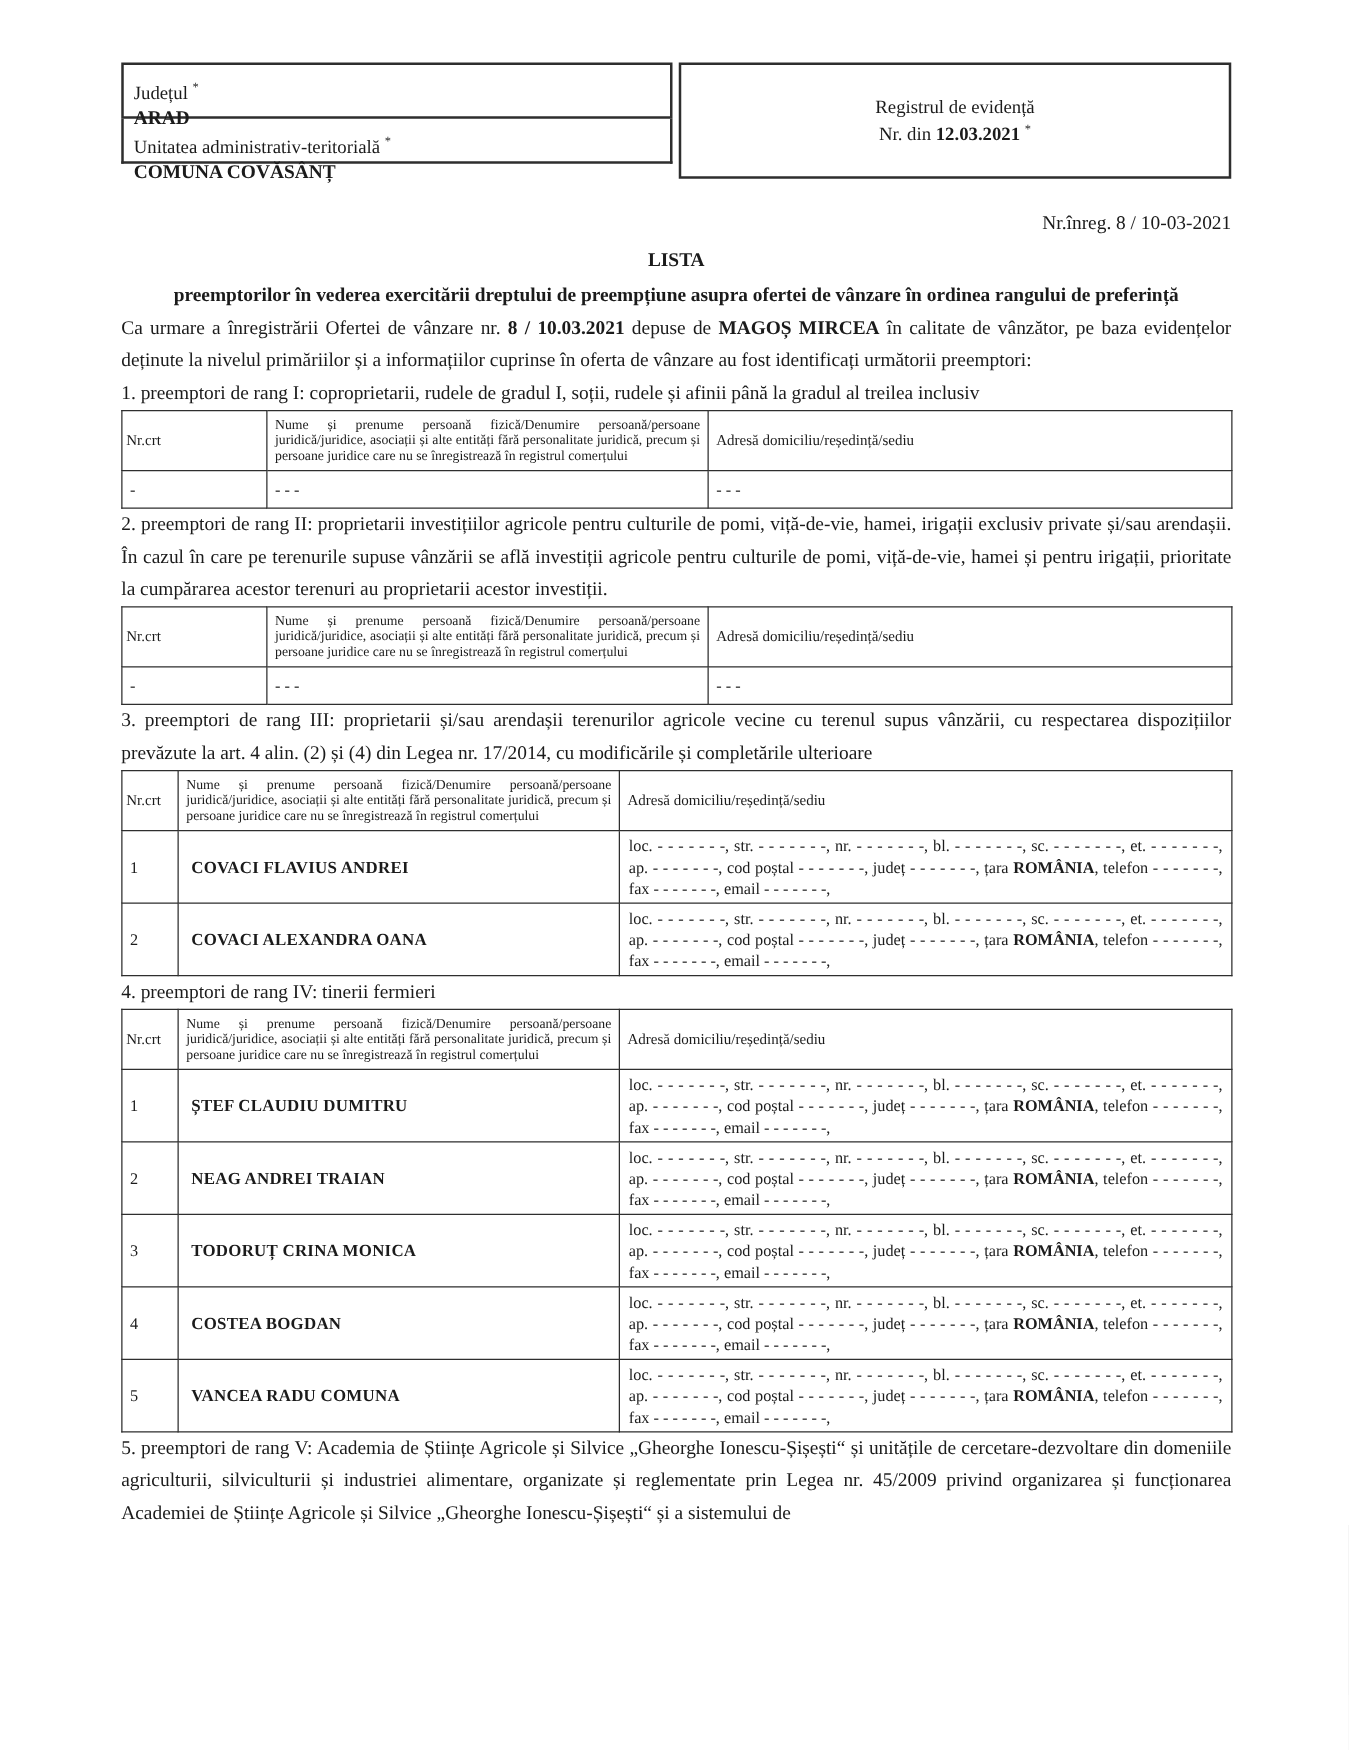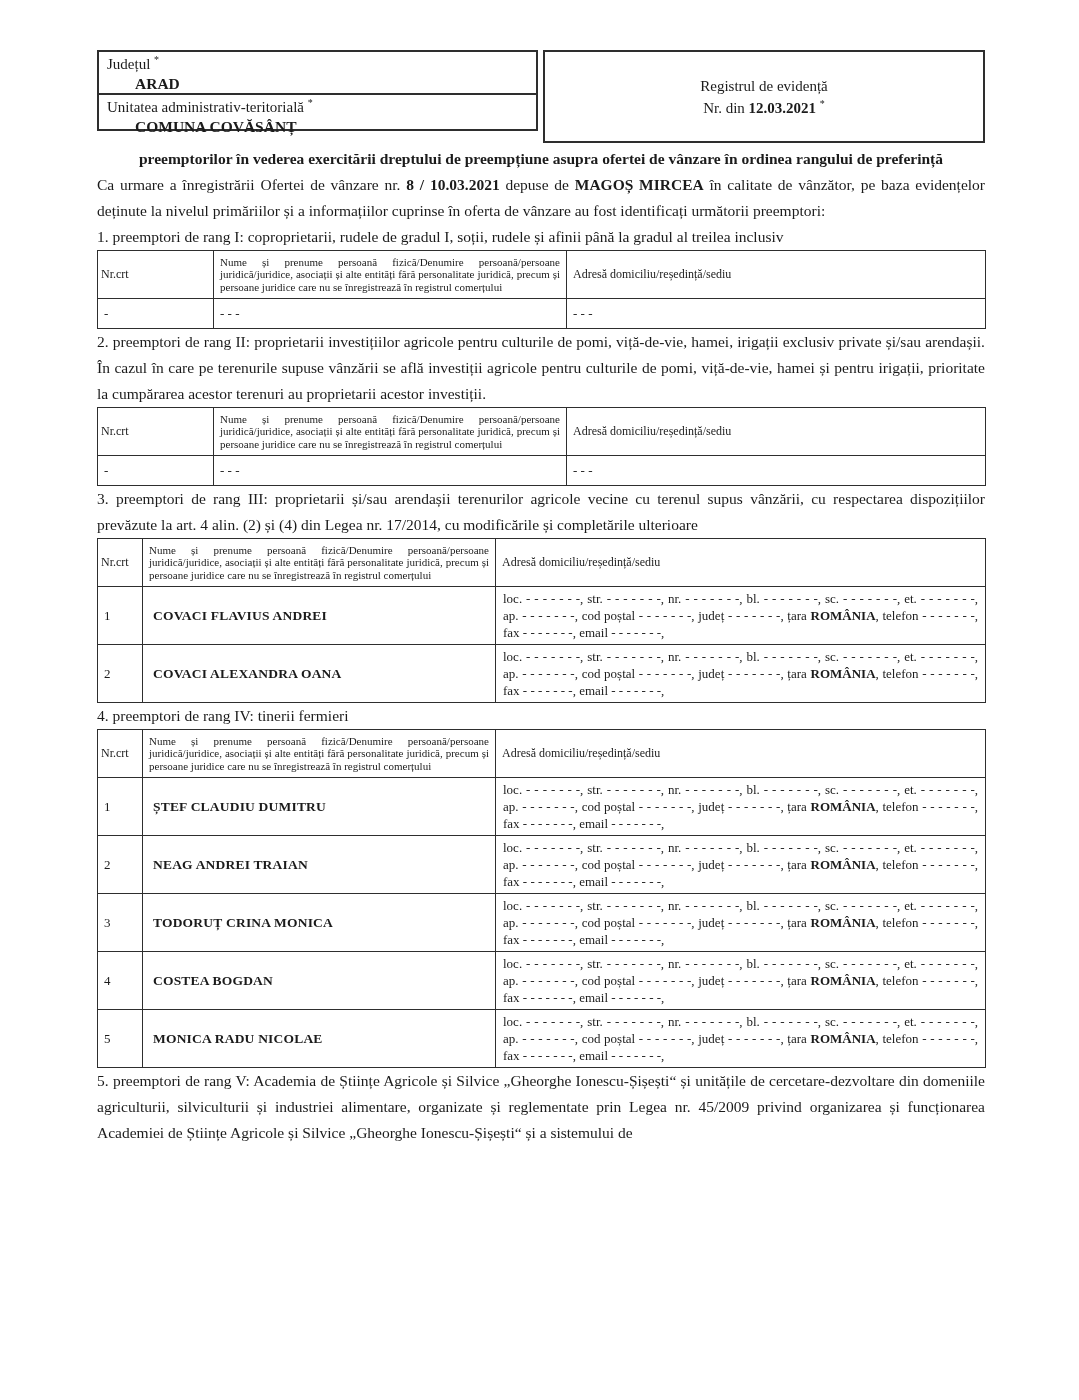--- a/index.html
+++ b/index.html
@@ -10,24 +10,24 @@
     overflow:hidden;
     font-family:"Liberation Serif","DejaVu Serif",serif;
     color:#1b1b1b;
     margin:0 auto;
   }
   .content { position:absolute; left:97px; top:0; width:888px; }
 
   
   .hdr { margin-top:50px; display:flex; gap:5px; }
   .hdr-left { width:441px; display:flex; flex-direction:column; box-sizing:border-box; }
-  .hbox { border:2px solid #2e2e2e; box-sizing:border-box; padding:2px 8px 2px 8px; }
+  .hbox { border:2px solid #2e2e2e; box-sizing:border-box; padding:13px 8px 2px 8px; }
   .hbox + .hbox { border-top:none; }
   .hbox .lbl { font-size:15px; line-height:20px; }
-  .hbox .val { font-size:15.5px; font-weight:bold; line-height:20px;margin-left:28px; }
+  .hbox .val { font-size:15.5px; font-weight:bold; line-height:20px; }
   sup.star { font-size:10px; vertical-align:super; line-height:0; }
   .hdr-right {
     width:442px; height:93px; border:2px solid #2e2e2e; box-sizing:border-box;
     display:flex; flex-direction:column; justify-content:center; align-items:center;
     text-align:right; font-size:15px; line-height:22px;
   }
   .hdr-right b { font-weight:bold; }
 
   
   .reg-line { margin-top:27px; text-align:right; font-size:15.5px; line-height:18px; }
@@ -80,20 +80,22 @@
           <div class="lbl"><span>Unitatea administrativ-teritorială</span> <sup class="star">*</sup></div>
           <div class="val">COMUNA COVĂSÂNȚ</div>
         </div>
       </div>
       <div class="hdr-right">
         <div>Registrul de evidență</div>
         <div><span>Nr. din </span><b>12.03.2021</b> <sup class="star">*</sup></div>
       </div>
     </div>
 
+    <div class="reg-line">Nr.înreg. 8 / 10-03-2021</div>
+    <div class="doc-title">LISTA</div>
     <div class="doc-subtitle">preemptorilor în vederea exercitării dreptului de preempțiune asupra ofertei de vânzare în ordinea rangului de preferință</div>
 
     <p class="body-par intro"><span>Ca urmare a înregistrării Ofertei de vânzare nr. </span><b>8 / 10.03.2021</b><span> depuse de </span><b>MAGOȘ MIRCEA</b><span> în calitate de vânzător, pe baza evidențelor deținute la nivelul primăriilor și a informațiilor cuprinse în oferta de vânzare au fost identificați următorii preemptori:</span></p>
 
     <p class="body-par sec-h">1. preemptori de rang I: coproprietarii, rudele de gradul I, soții, rudele și afinii până la gradul al treilea inclusiv</p>
     <table class="doc">
       <colgroup>
           <col style="width:116px">
           <col style="width:353px">
           <col style="width:419px">
@@ -211,21 +213,21 @@
         <td class="num">4</td>
         <td class="name">COSTEA BOGDAN</td>
         <td class="addr">
           <div class="al l1">loc. - - - - - - -, str. - - - - - - -, nr. - - - - - - -, bl. - - - - - - -, sc. - - - - - - -, et. - - - - - - -,</div>
           <div class="al l2"><span>ap. - - - - - - -, cod poștal - - - - - - -, județ - - - - - - -, țara </span><b>ROMÂNIA</b><span>, telefon - - - - - - -,</span></div>
           <div class="al l3">fax - - - - - - -, email - - - - - - -,</div>
         </td>
       </tr>
       <tr class="drow">
         <td class="num">5</td>
-        <td class="name">MONICA RADU NICOLAE</td>
+        <td class="name">VANCEA RADU COMUNA</td>
         <td class="addr">
           <div class="al l1">loc. - - - - - - -, str. - - - - - - -, nr. - - - - - - -, bl. - - - - - - -, sc. - - - - - - -, et. - - - - - - -,</div>
           <div class="al l2"><span>ap. - - - - - - -, cod poștal - - - - - - -, județ - - - - - - -, țara </span><b>ROMÂNIA</b><span>, telefon - - - - - - -,</span></div>
           <div class="al l3">fax - - - - - - -, email - - - - - - -,</div>
         </td>
       </tr>
     </tbody>
       </table>
 
     <p class="body-par sec5">5. preemptori de rang V: Academia de Științe Agricole și Silvice „Gheorghe Ionescu-Șișești“ și unitățile de cercetare-dezvoltare din domeniile agriculturii, silviculturii și industriei alimentare, organizate și reglementate prin Legea nr. 45/2009 privind organizarea și funcționarea Academiei de Științe Agricole și Silvice „Gheorghe Ionescu-Șișești“ și a sistemului de</p>

